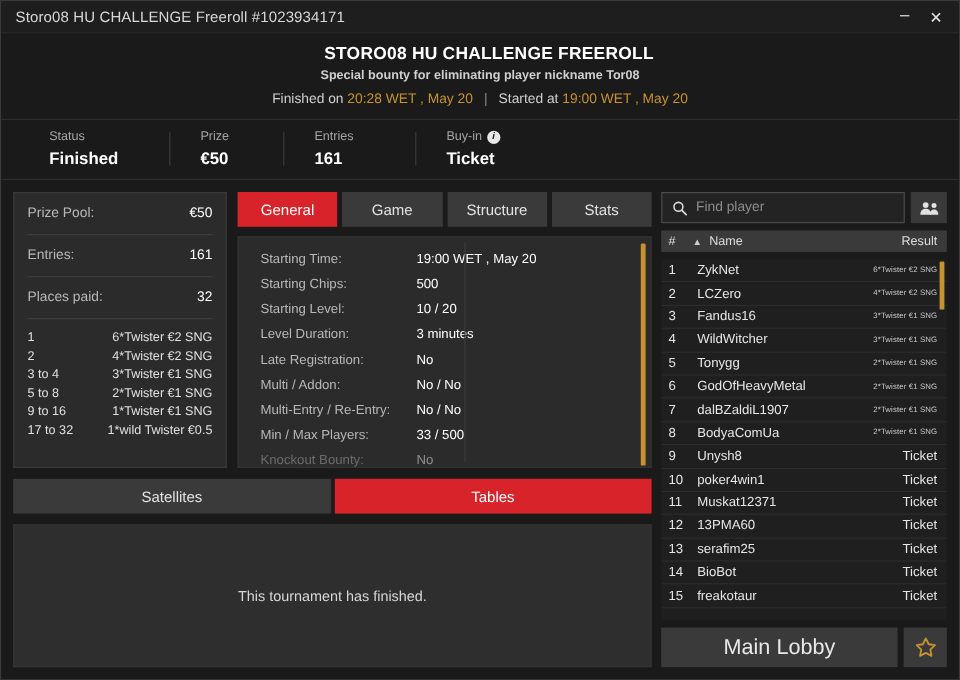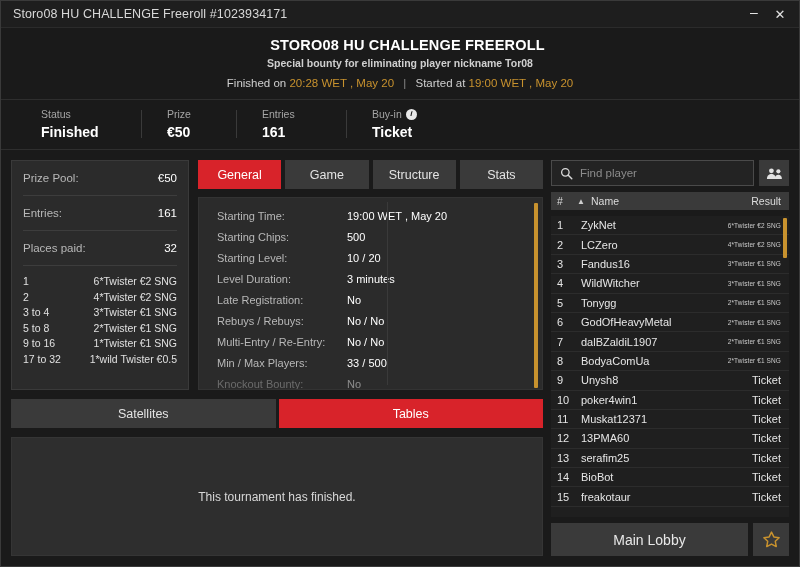--- a/index.html
+++ b/index.html
@@ -193,21 +193,21 @@
   .prow .res { text-align: right; font-size: 11px; }
   .prow .res.small { font-size: 6.5px; color: #cacaca; letter-spacing: .1px; }
   .list-sb {
     position: absolute; right: 2px; top: 2px; width: 4px; height: 40px;
     background: #c8922e; border-radius: 1px;
   }
   .bottomrow { display: flex; gap: 5px; height: 33px; }
   .mainlobby {
     flex: 1; background: #3a3a3a; display: flex;
     align-items: center; justify-content: center;
-    font-size: 14px; color: #e8e8e8; cursor: pointer;
+    font-size: 18px; color: #e8e8e8; cursor: pointer;
   }
   .starbtn {
     width: 36px; background: #3a3a3a; display: flex;
     align-items: center; justify-content: center; cursor: pointer;
   }
 </style>
 </head>
 <body>
 
 <div class="window">
@@ -322,21 +322,21 @@
                 </div>
                 <div class="kv">
                   <span class="k">Level Duration:</span>
                   <span class="v">3 minutes</span>
                 </div>
                 <div class="kv">
                   <span class="k">Late Registration:</span>
                   <span class="v">No</span>
                 </div>
                 <div class="kv">
-                  <span class="k">Rebuys / Rebuys:</span>
+                  <span class="k">Multi / Addon:</span>
                   <span class="v">No / No</span>
                 </div>
                 <div class="kv">
                   <span class="k">Multi-Entry / Re-Entry:</span>
                   <span class="v">No / No</span>
                 </div>
                 <div class="kv">
                   <span class="k">Min / Max Players:</span>
                   <span class="v">33 / 500</span>
                 </div>

